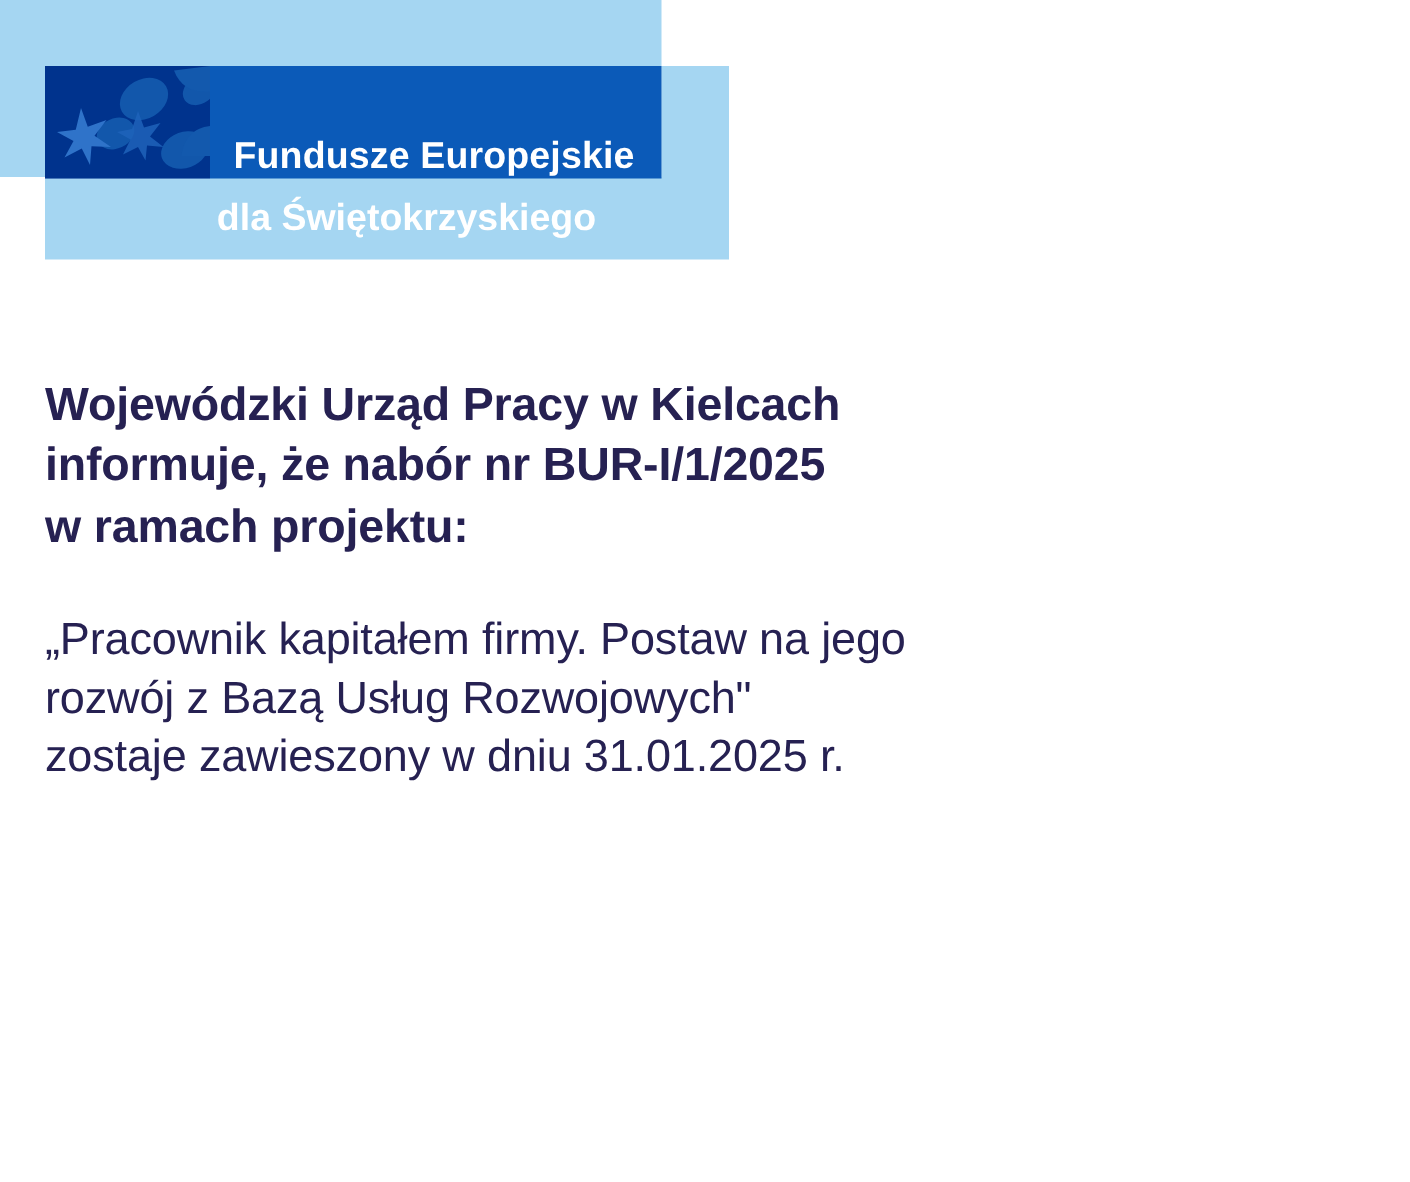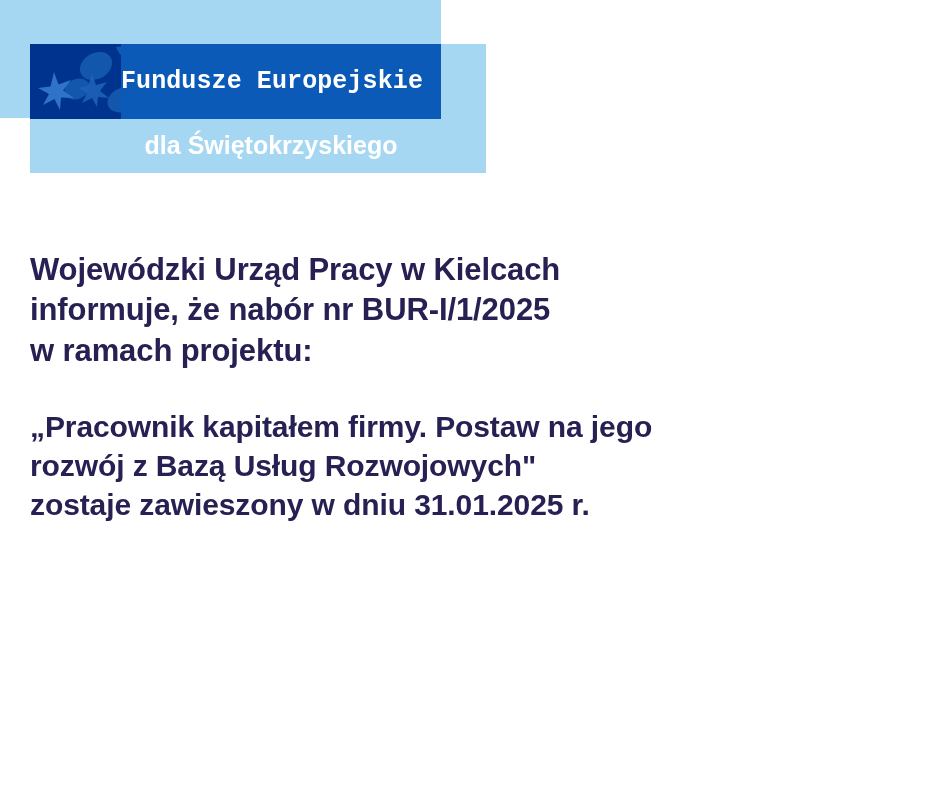--- a/index.html
+++ b/index.html
@@ -80,24 +80,23 @@
     background: #00338d;
     overflow: hidden;
   }
 
   .fe-logo-mark svg { display: block; width: 110px; height: 75px; }
 
   .fe-logo-wordmark {
     flex: 1;
     background: #0b5ab8;
     display: flex;
-    align-items: center;
+    align-items: flex-end;
     justify-content: flex-end;
     padding-right: 18px;
-    font-family: Liberation Mono, monospace;
   }
 
   .fe-logo-wordmark span {
     color: #ffffff;
     font-size: 25px;
     font-weight: bold;
     letter-spacing: .1px;
     white-space: nowrap;
   }
 
@@ -135,21 +134,21 @@
 
   .message .headline {
     font-size: 31px;
     font-weight: bold;
     letter-spacing: -0.1px;
   }
 
   .message .body {
     margin-top: 36px;
     font-size: 30px;
-    font-weight: bold;
+    font-weight: normal;
     letter-spacing: -0.1px;
   }
 
   
   .footer {
     position: absolute;
     left: 0;
     bottom: 0;
     width: 940px;
     height: 110px;

